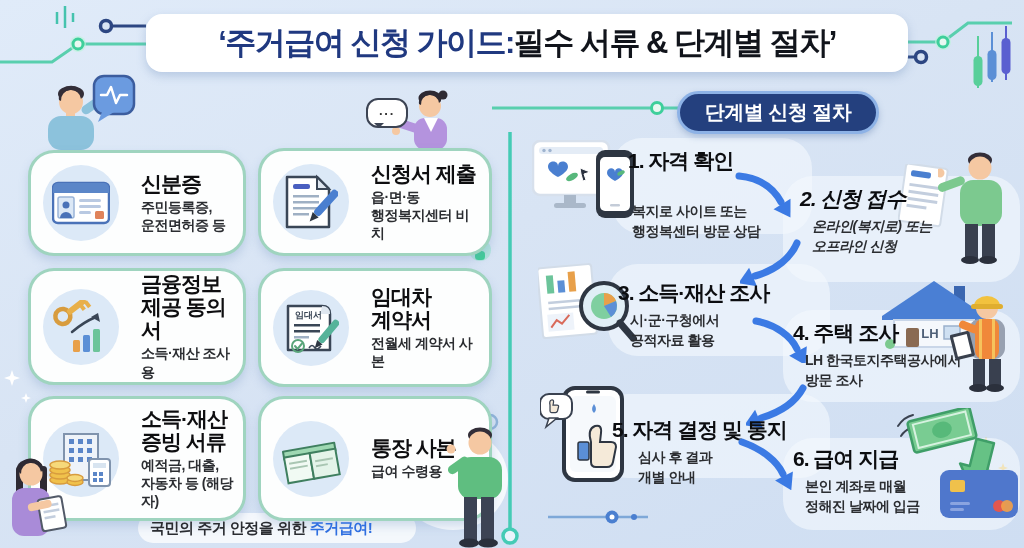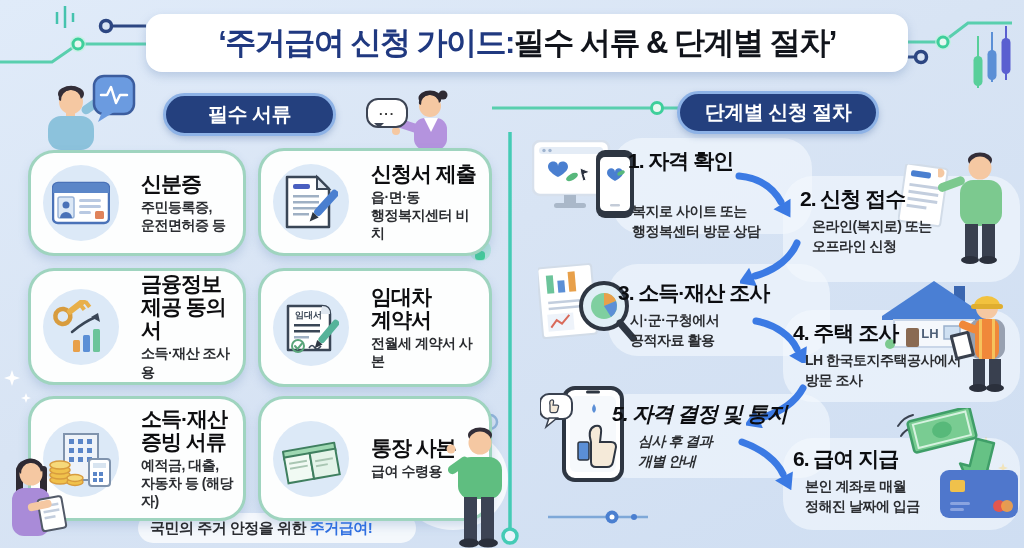--- a/index.html
+++ b/index.html
@@ -105,23 +105,20 @@
   <div class="blob" style="left:783px;top:310px;width:237px;height:92px;"></div>
   <div class="blob" style="left:598px;top:394px;width:232px;height:84px;"></div>
   <div class="blob" style="left:783px;top:438px;width:237px;height:92px;"></div>
   <div class="cloud" style="left:398px;top:428px;width:110px;height:102px;"></div>
 
   <div class="banner">
     <span class="t-navy">‘주거급여 신청 가이드:</span>
     <span class="t-dark"> 필수 서류 &amp; 단계별 절차’</span>
   </div>
 
-  <div class="pill" style="left:163px;top:93px;width:167px;">
-    <span>필수 서류</span>
-  </div>
   <div class="pill" style="left:677px;top:91px;width:196px;">
     <span>단계별 신청 절차</span>
   </div>
 
   <svg class="person" style="left:38px;top:80px;" width="78" height="72" viewBox="0 0 78 72">
     <ellipse cx="33" cy="14" rx="13" ry="8" fill="#332e38"></ellipse>
     <circle cx="33" cy="22" r="12" fill="#f5c8a2"></circle>
     <path d="M21,20 a12,12 0 0 1 24,-4 l-2,3 a10,10 0 0 0 -20,2 z" fill="#332e38"></path>
     <rect x="28" y="31" width="9" height="7" fill="#f5c8a2"></rect>
     <rect x="46" y="26" width="24" height="9" rx="4.5" fill="#8cc2dc" transform="rotate(-35 48 34)"></rect>
@@ -346,21 +343,21 @@
     <ellipse cx="42" cy="10" rx="12" ry="7.5" fill="#332e38"></ellipse>
     <circle cx="42" cy="18" r="11.5" fill="#f5c8a2"></circle>
     <rect x="0" y="26" width="28" height="9" rx="4.5" fill="#7cc98f" transform="rotate(-20 24 34)"></rect>
     <circle cx="2" cy="23" r="4.5" fill="#f5c8a2"></circle>
     <rect x="22" y="30" width="42" height="46" rx="13" fill="#7cc98f"></rect>
     <rect x="27" y="74" width="13" height="34" fill="#39404f"></rect>
     <rect x="44" y="74" width="13" height="34" fill="#39404f"></rect>
     <ellipse cx="32" cy="110" rx="9" ry="4" fill="#2b303c"></ellipse>
     <ellipse cx="50" cy="110" rx="9" ry="4" fill="#2b303c"></ellipse>
   </svg>
-  <div class="step-text" style="left:800px;top:185px;">
+  <div class="step-text" style="left:800px;top:185px;font-style:italic;">
     <div class="step-title">
       <span>2.</span>
       <span>신청 접수</span>
     </div>
     <div class="step-sub">온라인(복지로) 또는
 오프라인 신청</div>
   </div>
 
   <svg class="arrow" style="left:740px;top:238px;" width="64" height="48" viewBox="0 0 64 48">
     <path d="M57,5 C51,19 37,32 15,38" stroke="#3b7ae4" stroke-width="7" fill="none" stroke-linecap="round"></path>
@@ -454,21 +451,21 @@
     <g transform="translate(38,32)">
       <rect x="0" y="24" width="11" height="18" rx="2" fill="#5b8fd6" stroke="#2e3642" stroke-width="1.5"></rect>
       <path d="M13,24 q-4,-13 4,-16 q7,-2 6,7 l-1,9 h11 q5,0 5,5 l-3,15 q-1,5 -6,5 h-11 q-5,0 -5,-5 z" fill="#f5ead9" stroke="#2e3642" stroke-width="2"></path>
     </g>
     <rect x="0" y="8" width="32" height="25" rx="9" fill="#fff" stroke="#3a4250" stroke-width="2"></rect>
     <polygon points="9,32 17,32 6,41" fill="#fff" stroke="#3a4250" stroke-width="1.5"></polygon>
     <g transform="translate(8,12) scale(0.5)">
       <path d="M4,14 q-2,-8 3,-10 q5,-1 4,5 l-1,5 h8 q4,0 3,4 l-2,8 q-1,3 -4,3 h-8 q-3,0 -3,-3 z" fill="#f5ead9" stroke="#3a4250" stroke-width="2.5"></path>
     </g>
   </svg>
-  <div class="step-text" style="left:612px;top:400px;font-style:italic;">
+  <div class="step-text" style="left:612px;top:416px;">
     <div class="step-title">
       <span>5.</span>
       <span>자격 결정 및 통지</span>
     </div>
     <div class="step-sub" style="padding-left:26px;">심사 후 결과
 개별 안내</div>
   </div>
 
   <svg class="arrow" style="left:736px;top:436px;" width="64" height="54" viewBox="0 0 64 54">
     <path d="M6,6 C26,13 41,25 47,38" stroke="#3b7ae4" stroke-width="7" fill="none" stroke-linecap="round"></path>

